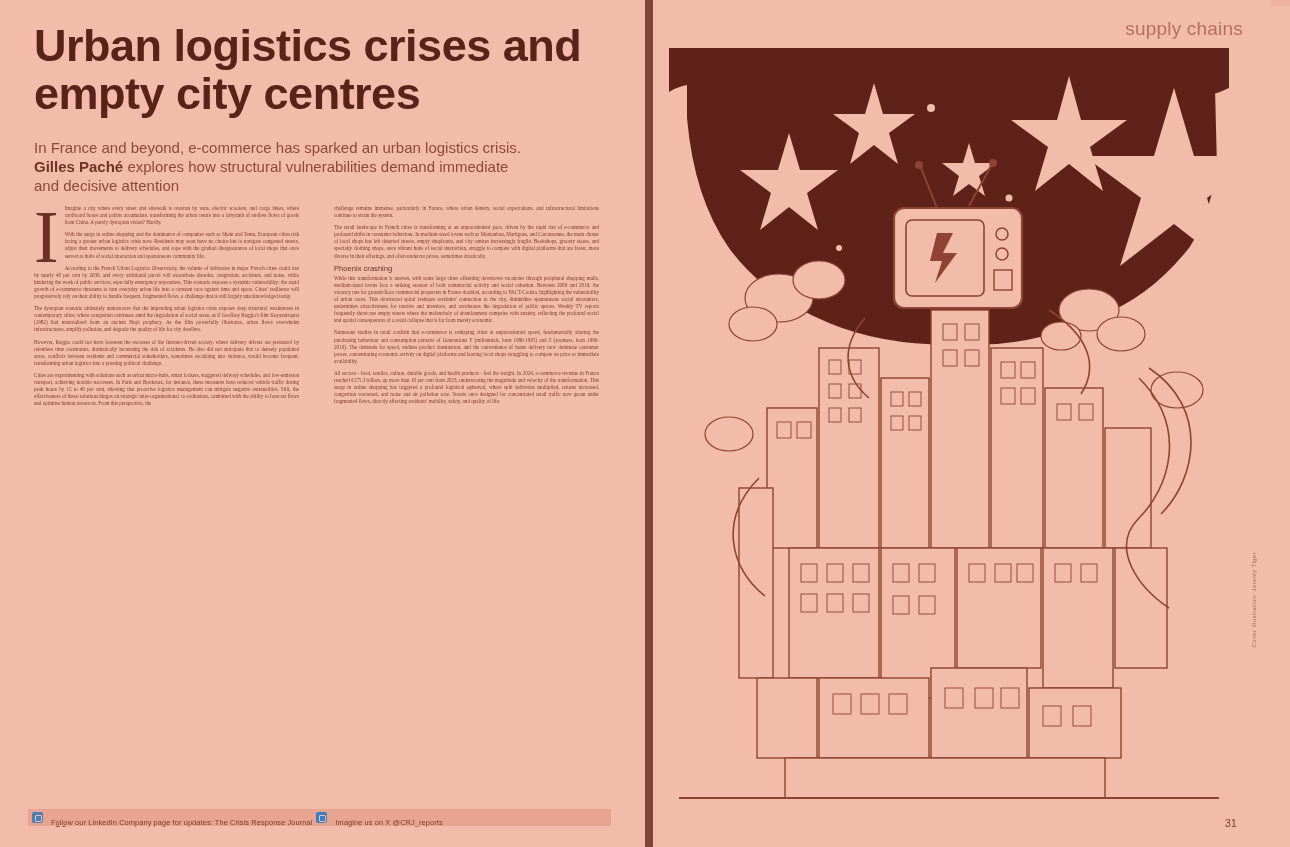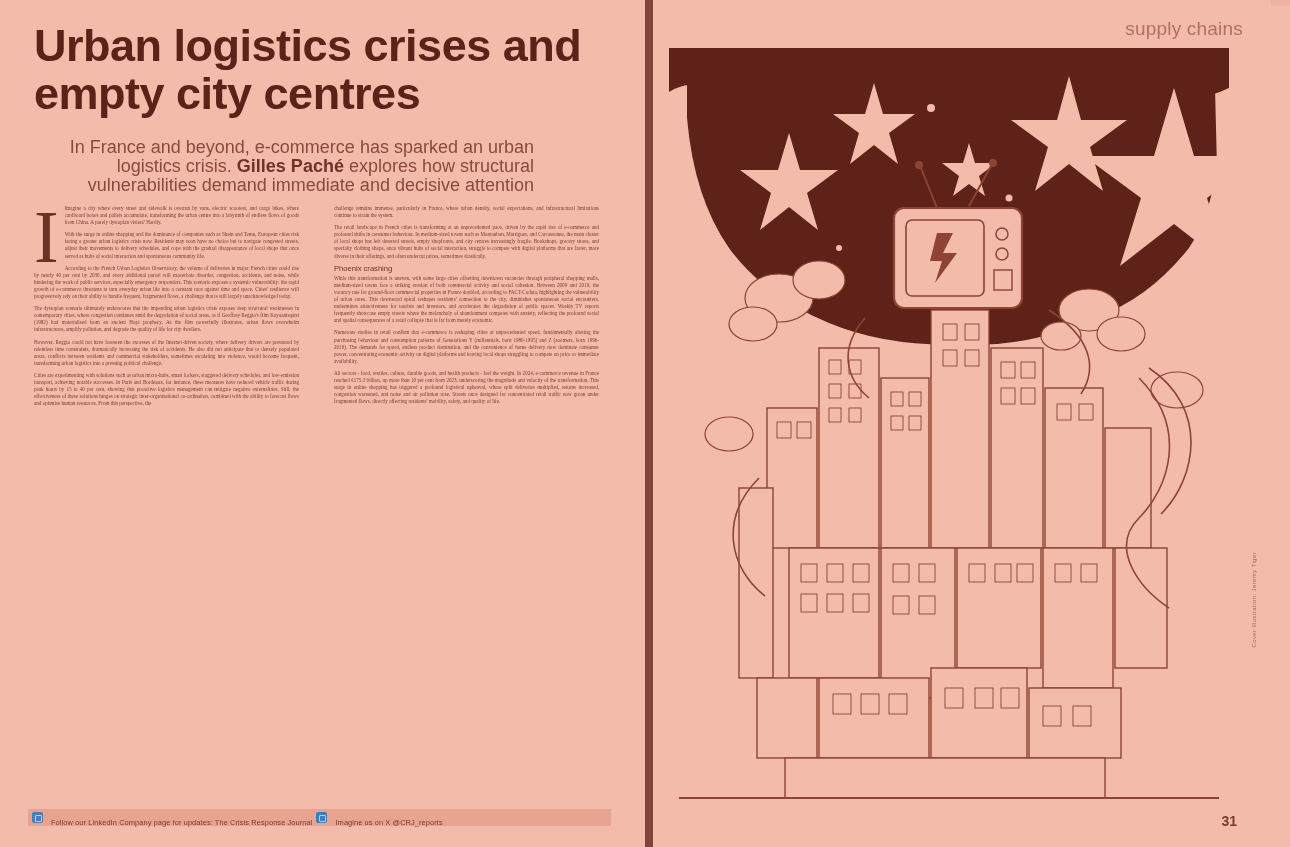--- a/index.html
+++ b/index.html
@@ -11,21 +11,21 @@
   .gutter{position:absolute;left:645px;top:0;width:8px;height:847px;background:#6b2f24;opacity:.85;}
   .edge-top{position:absolute;left:0;top:0;width:1290px;height:6px;background:#e8a795;opacity:.45;}
   
   .title{
     position:absolute;left:34px;top:22px;width:580px;
     font-size:45px;line-height:48px;font-weight:700;color:#5a231a;
     letter-spacing:-0.5px;
   }
   .standfirst{
     position:absolute;left:34px;top:138px;width:500px;
-    font-size:18px;line-height:19px;color:#8b4a3c;font-weight:500;text-align:right;
+    font-size:15px;line-height:19px;color:#8b4a3c;font-weight:500;
   }
   .standfirst b{color:#6f3326;font-weight:700;}
   .cols{position:absolute;left:34px;top:205px;width:565px;height:580px;}
   .col{position:absolute;top:0;width:265px;height:580px;}
   .col1{left:0;}
   .col2{left:300px;}
   .dropcap{
     float:left;font-size:74px;line-height:60px;font-weight:400;color:#6b3225;
     font-family:"Liberation Serif",serif;margin:2px 6px 0 0;
   }
@@ -55,21 +55,21 @@
     letter-spacing:.4px;
   }
   
   .footer{position:absolute;bottom:18px;height:20px;}
   .footer-left{left:28px;width:590px;}
   .footbar{
     position:relative;height:17px;background:#e7a491;border-radius:1px;
     display:flex;align-items:center;
   }
   .pageno{
-    position:absolute;font-size:14px;color:#7c3a2c;font-weight:700;margin-left:21px;
+    position:absolute;font-size:11px;color:#7c3a2c;font-weight:400;margin-left:21px;
   }
   .pageno-l{left:34px;bottom:18px;}
   .pageno-r{right:34px;bottom:18px;}
   .footer-text{font-size:7.4px;color:#7c3a2c;padding-left:4px;letter-spacing:.1px;margin-top:10px;}
   .sq{
     display:inline-block;width:11px;height:11px;background:#4a7fb5;border-radius:2px;
     margin:0 4px;vertical-align:middle;position:relative;
   }
   .sq.tw{background:#3a7fc1;}
   .sq::after{

